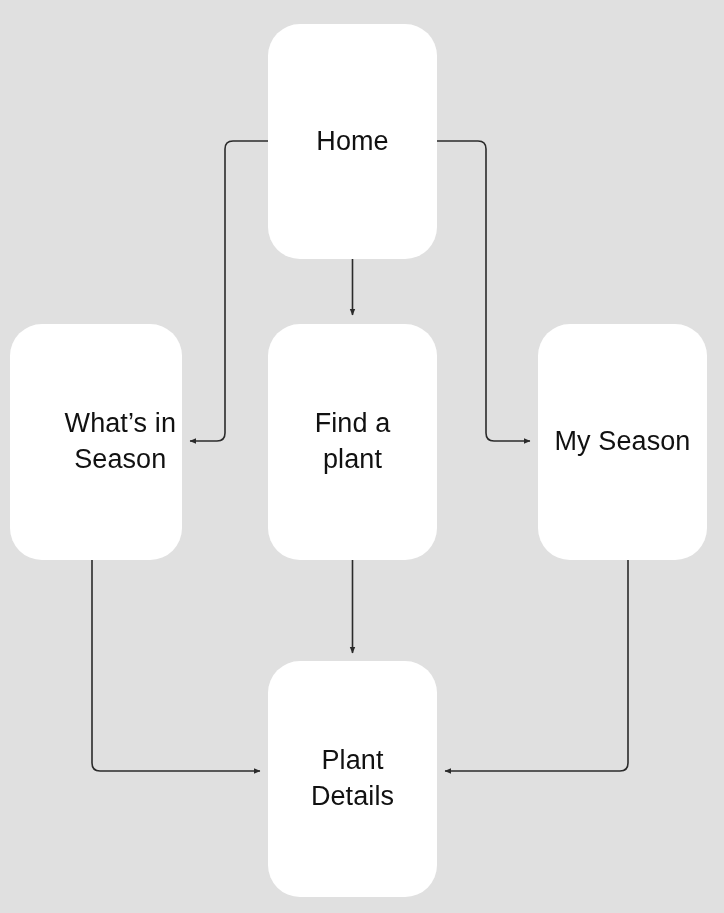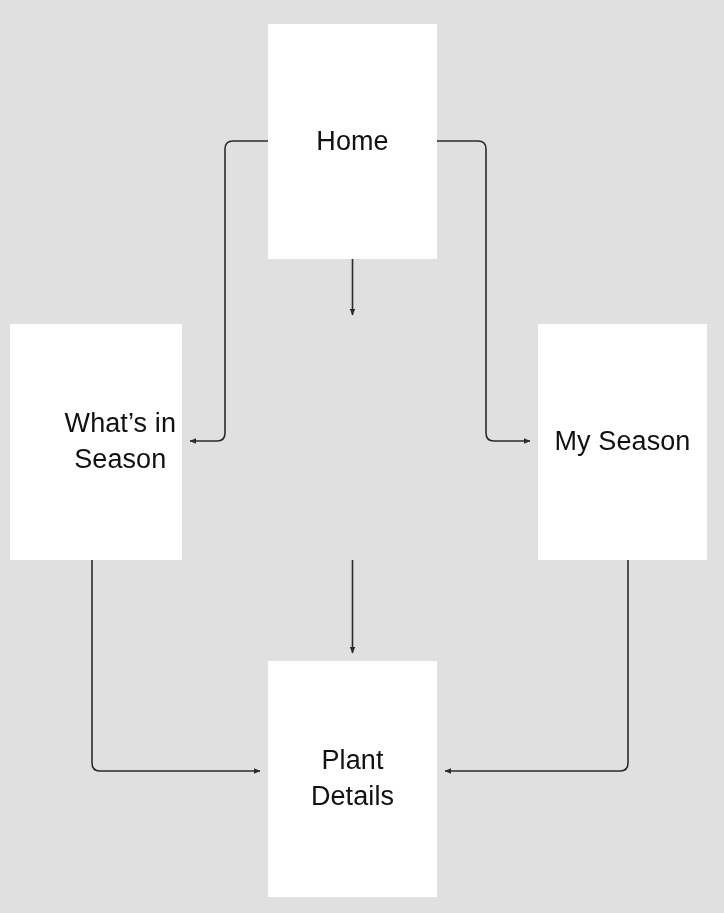--- a/index.html
+++ b/index.html
@@ -24,20 +24,21 @@
     align-items: center;
     justify-content: center;
     text-align: center;
     color: #111111;
     font-size: 27px;
     line-height: 1.32;
     letter-spacing: 0.1px;
     font-family: "Liberation Sans", sans-serif;
     box-sizing: border-box;
     user-select: none;
+    border-radius: 32px;
   }
   .node-label {
     display: block;
     white-space: pre-line;
     padding: 0 6px;
   }
   #edges {
     position: absolute;
     left: 0;
     top: 0;
@@ -79,20 +80,24 @@
 
   <div class="node" id="node-home">
     <span class="node-label">Home</span>
   </div>
 
   <div class="node" id="node-season">
     <span class="node-label">What’s in
 Season</span>
   </div>
 
+  <div class="node" id="node-find">
+    <span class="node-label">Find a
+plant</span>
+  </div>
 
   <div class="node" id="node-myplants">
     <span class="node-label">My Season</span>
   </div>
 
   <div class="node" id="node-details">
     <span class="node-label">Plant
 Details</span>
   </div>
 

